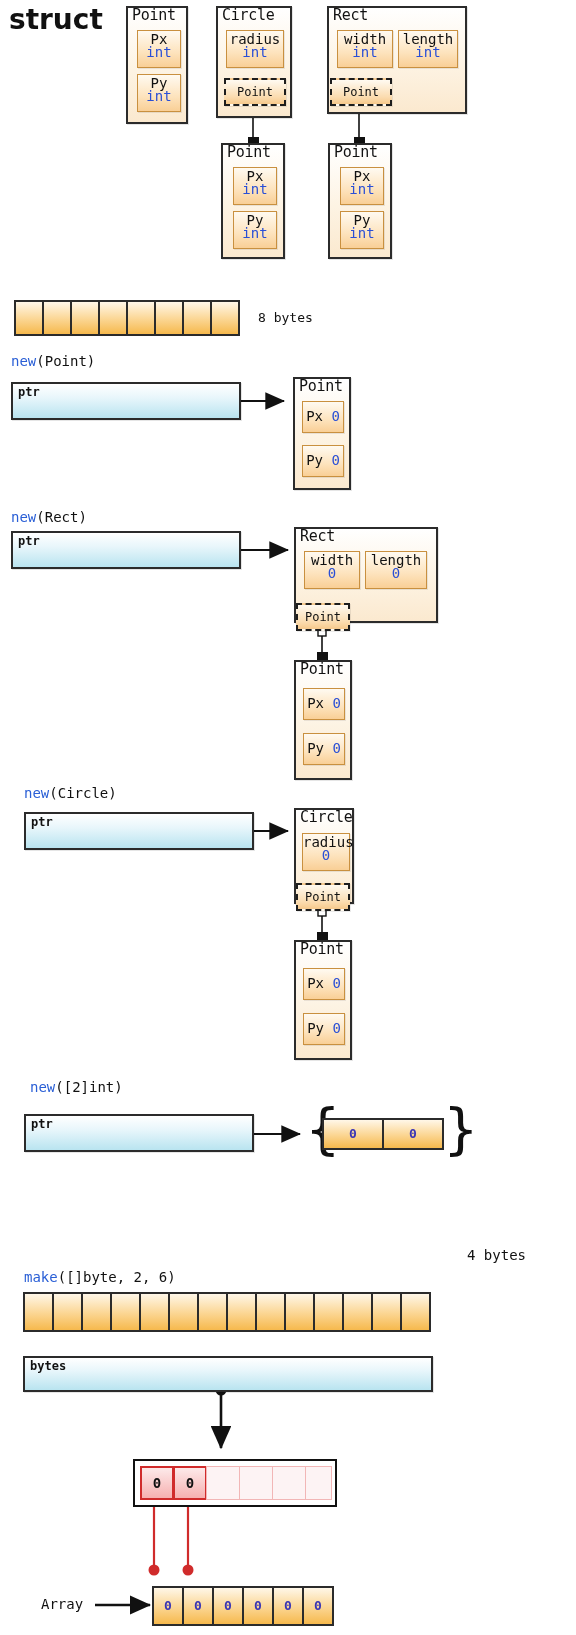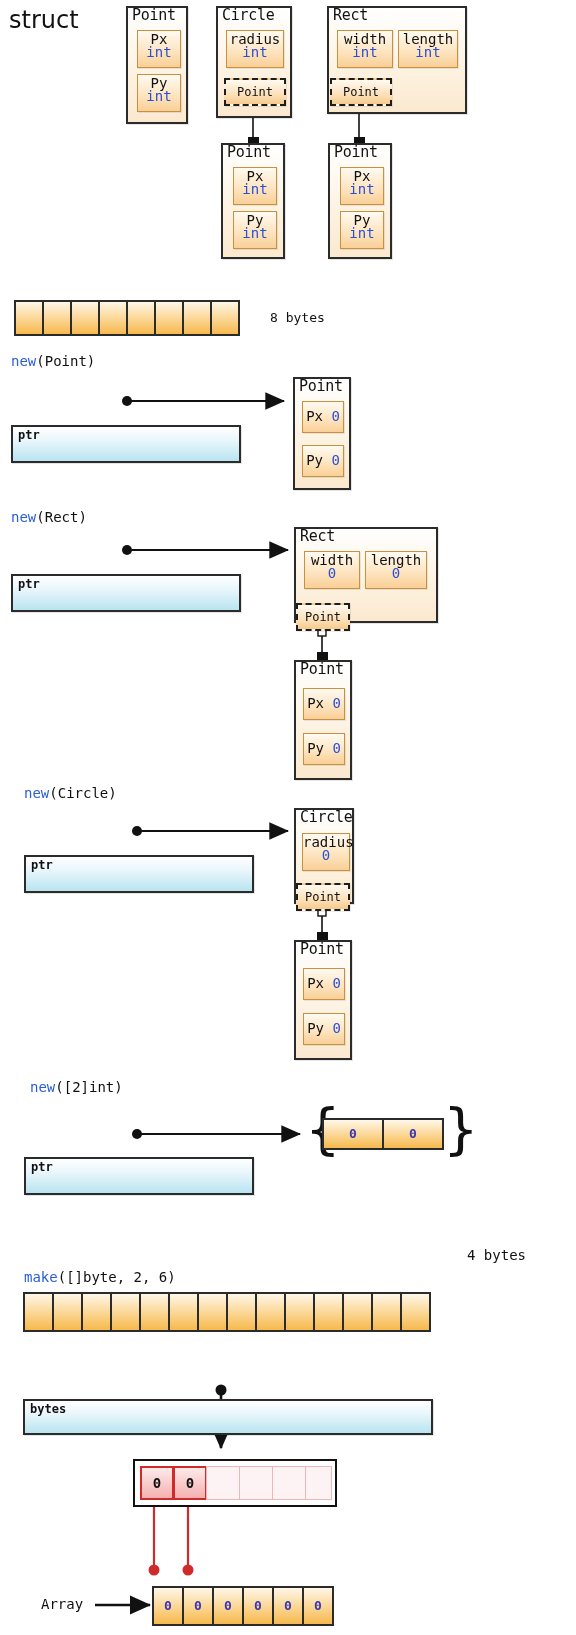--- a/index.html
+++ b/index.html
@@ -40,21 +40,20 @@
     background:linear-gradient(to bottom,#fffaf1 0%,#fbdcb0 70%,#f7c98c 100%);
     font-size:12px;line-height:14px;padding-top:5px;
   }
 
   
   .ptrbar{
     position:absolute;box-sizing:border-box;
     border:2px solid #2b2b2b;
     background:linear-gradient(to bottom,#ffffff 0%,#e8f6fb 40%,#b9e4f0 100%);
     box-shadow:1px 1px 0 rgba(0,0,0,.10);
-    margin-top:43px;
   }
   .ptrbar .lbl{
     position:absolute;left:5px;top:1px;
     font-size:12px;font-weight:bold;line-height:14px;color:#111;
   }
 
   
   .strip{position:absolute;display:flex;}
   .strip .cell{
     box-sizing:border-box;
@@ -65,21 +64,21 @@
 
   
   .code{
     position:absolute;font-size:14px;line-height:13px;white-space:nowrap;
     color:#111;
   }
   .code .kw{color:#2a5fd6;}
 
   
   .plain{position:absolute;font-size:13px;line-height:15px;color:#111;white-space:nowrap;}
-  .bigtitle{position:absolute;font-size:24px;font-weight:normal;line-height:24px;color:#111;
+  .bigtitle{position:absolute;font-size:28px;font-weight:bold;line-height:24px;color:#111;
             font-family:"DejaVu Sans","Liberation Sans",sans-serif;}
 
   
   svg.ov{position:absolute;left:0;top:0;width:576px;height:1635px;pointer-events:none;}
 
   
   .swin{
     position:absolute;box-sizing:border-box;border:2px solid #111;
     background:#fff;
   }
@@ -208,21 +207,21 @@
 <div class="strip" id="bytes8-strip" style="left:14px;top:300px;">
     <div class="cell" style="width: 30px; height: 36px;"></div>
     <div class="cell" style="width: 30px; height: 36px;"></div>
     <div class="cell" style="width: 30px; height: 36px;"></div>
     <div class="cell" style="width: 30px; height: 36px;"></div>
     <div class="cell" style="width: 30px; height: 36px;"></div>
     <div class="cell" style="width: 30px; height: 36px;"></div>
     <div class="cell" style="width: 30px; height: 36px;"></div>
     <div class="cell" style="width: 30px; height: 36px;"></div>
   </div>
-<div class="plain" style="left:270px;top:310px;">8 bytes</div>
+<div class="plain" style="left:258px;top:310px;">8 bytes</div>
 
 <div class="code" style="left:11px;top:355px;">
   <span class="kw">new</span><span>(Point)</span>
 </div>
 <div class="ptrbar" style="left:11px;top:382px;width:230px;height:38px;">
   <div class="lbl">ptr</div>
 </div>
 <div class="sbox" style="left:293px;top:377px;width:58px;height:113px;">
   <div class="ttl">Point</div>
   <div class="fld" style="left:7px;top:22px;width:42px;height:32px;padding-top:8px;">

